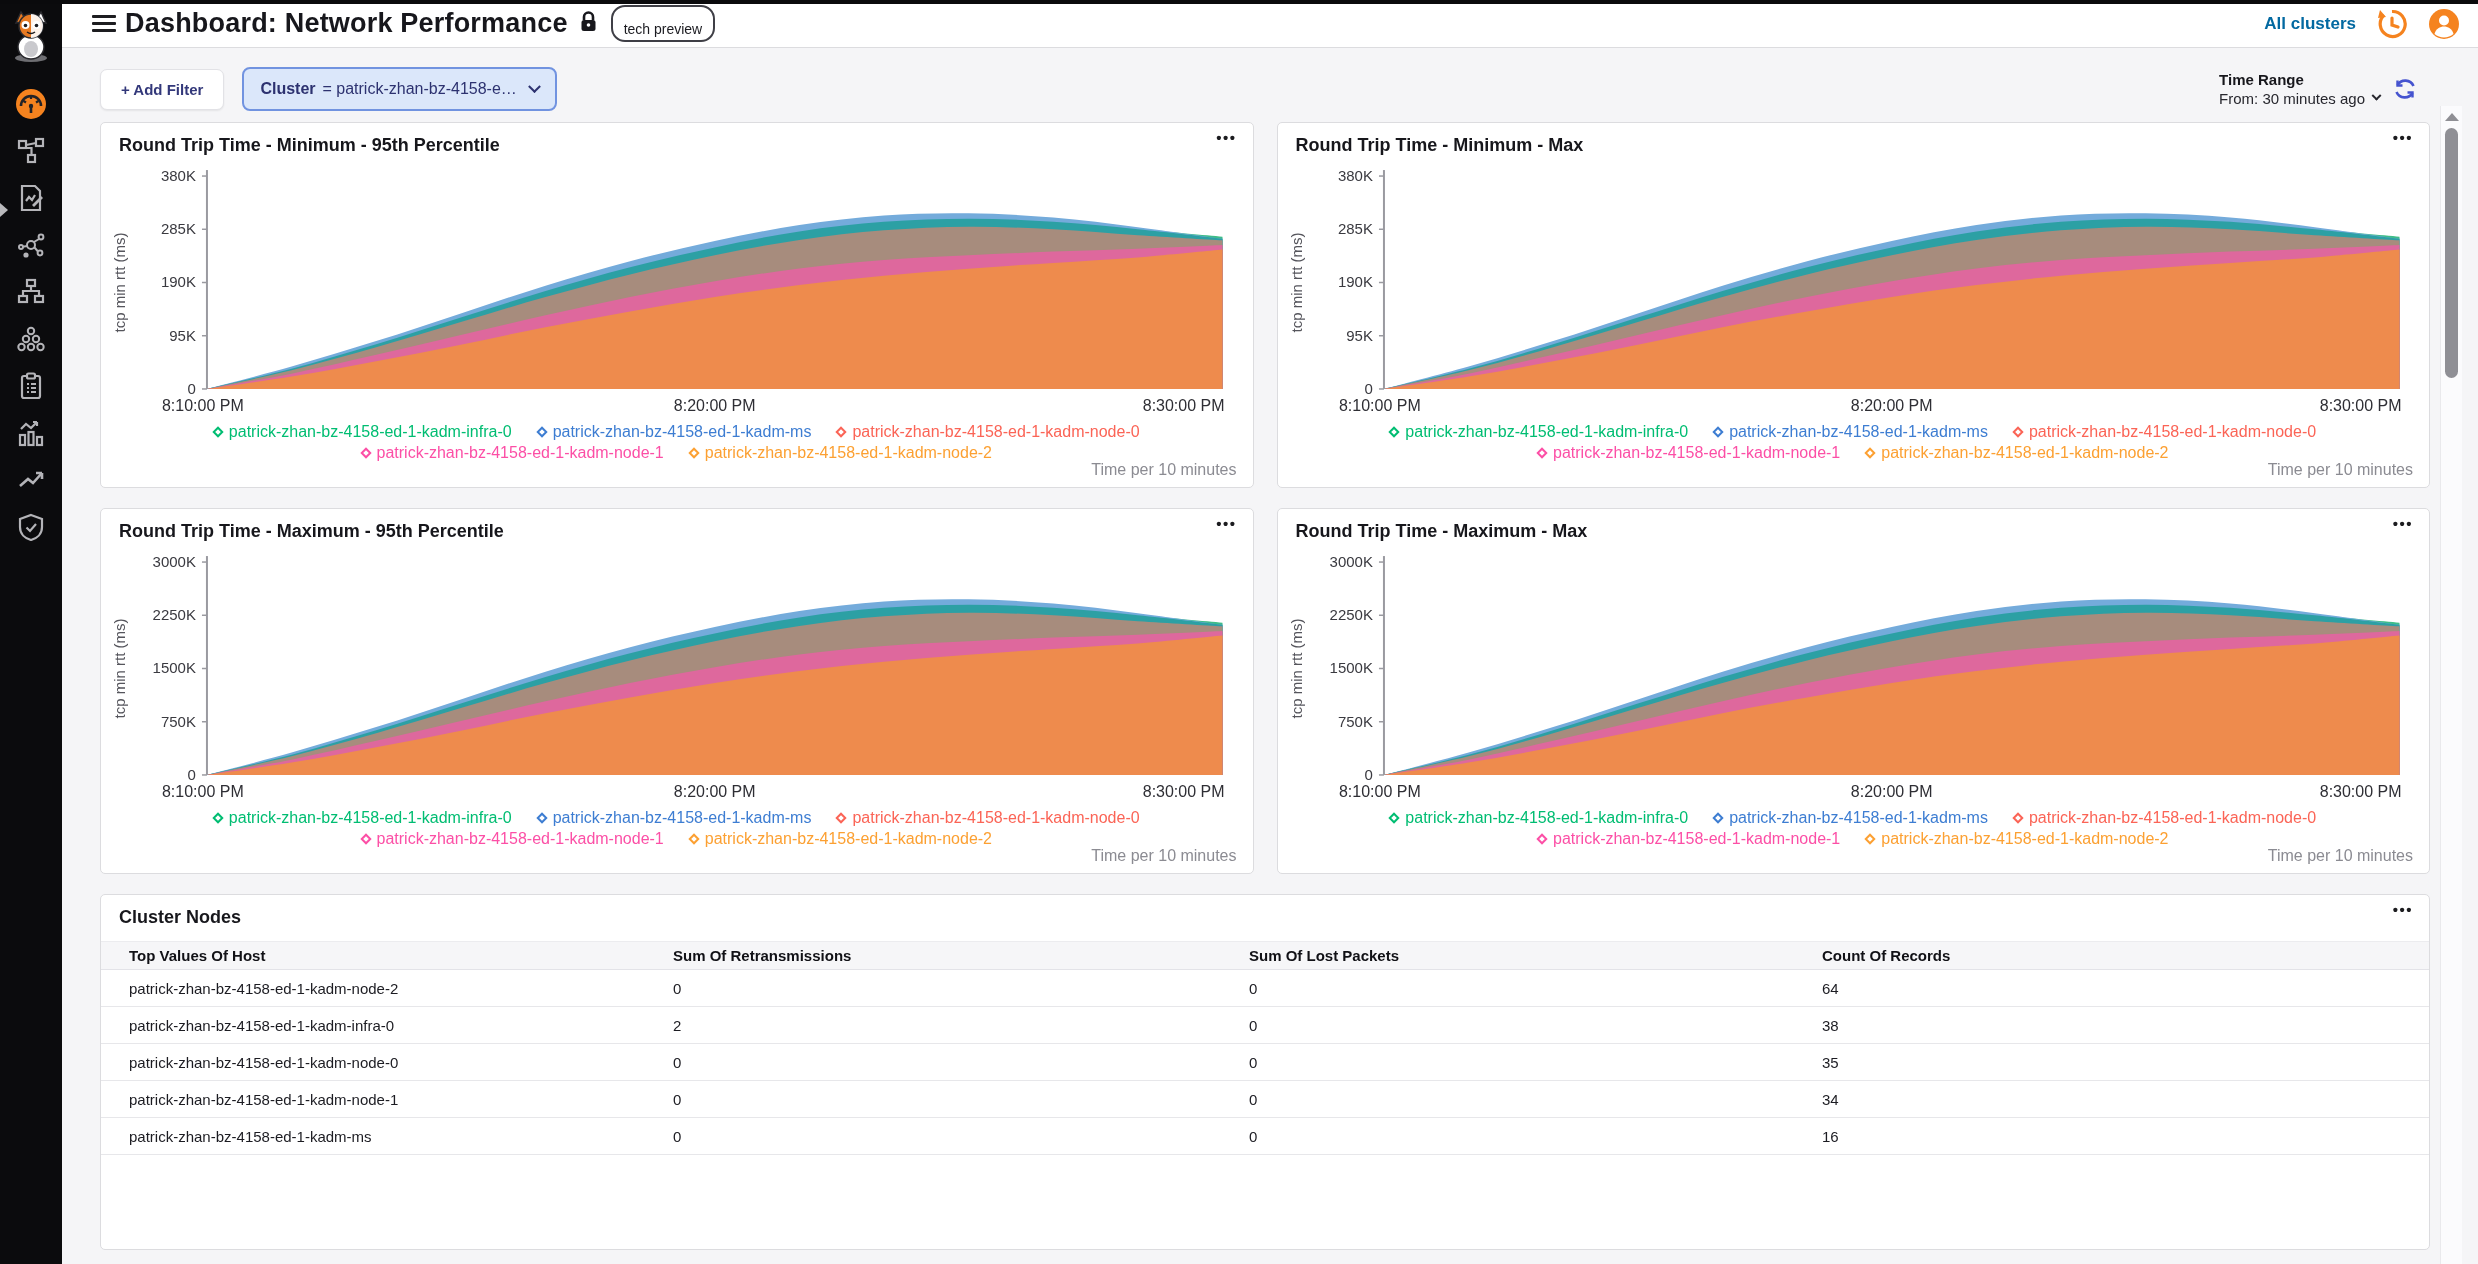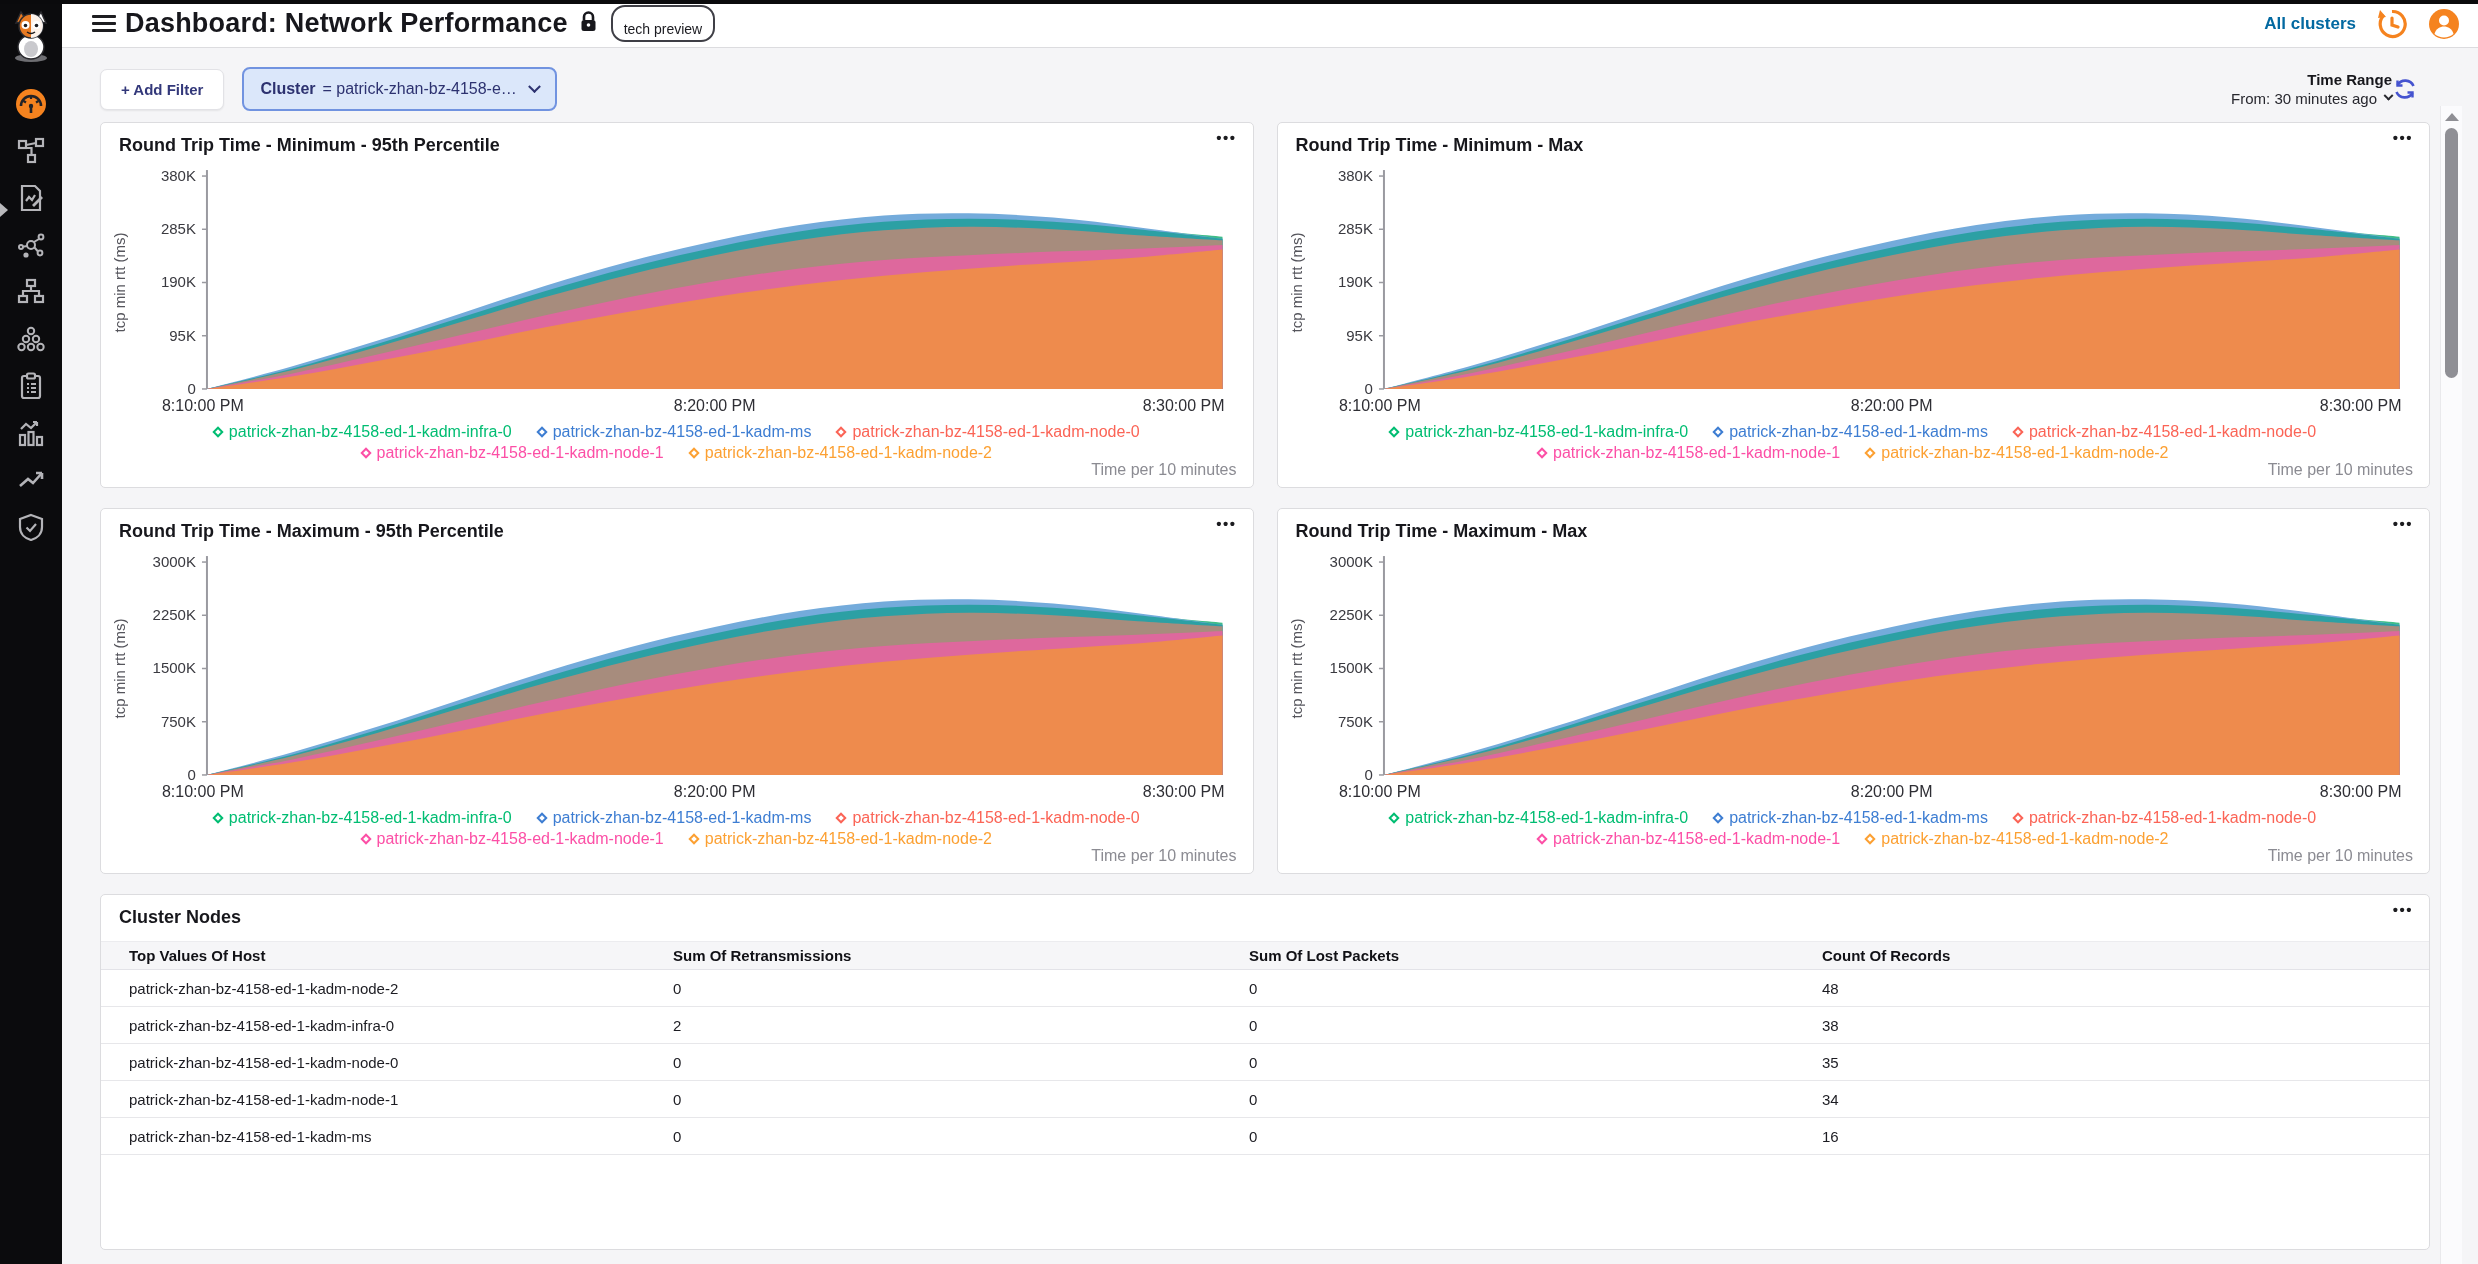--- a/index.html
+++ b/index.html
@@ -34,21 +34,21 @@
 
   .filter-row { position:absolute; left:38px; top:18px; right:44px; height:46px; display:flex; align-items:center; }
   .add-filter { background:#ffffff; border:1px solid #e2e2e6; border-radius:7px; box-shadow:0 1px 2px rgba(0,0,0,0.07);
     padding:11px 20px; font-size:15px; font-weight:bold; color:#33387a; cursor:pointer; white-space:nowrap; }
   .chip { margin-left:18px; background:#dbe7fa; border:2px solid #7193e0; border-radius:8px; height:44px;
     display:flex; align-items:center; padding:0 16px; cursor:pointer; gap:7px; }
   .chip .f { font-size:16px; font-weight:bold; color:#2d3270; }
   .chip .v { font-size:16px; color:#2d3270; white-space:nowrap; }
   .chev { display:inline-block; width:9px; height:9px; border-right:2px solid #2d3270; border-bottom:2px solid #2d3270;
     transform:rotate(45deg) translate(-2px,-2px); margin-left:6px; }
-  .time-range { margin-left:auto; text-align:right; display:flex; align-items:center; gap:0; }
+  .time-range { margin-left:auto; text-align:left; display:flex; align-items:center; gap:12px; }
   .tr-label { font-size:15px; font-weight:bold; color:#17171c; }
   .tr-from { font-size:15px; color:#27272e; margin-top:2px; cursor:pointer; display:flex; align-items:center; gap:6px; }
   .tr-from .chev { border-color:#27272e; width:7px; height:7px; margin-left:2px; }
 
   
   .grid { position:absolute; left:38px; top:74px; width:2330px;
     display:grid; grid-template-columns:1fr 1fr; grid-template-rows:366px 366px 356px; gap:20px 23px; }
   .panel { background:#ffffff; border:1px solid #dcdcdf; border-radius:5px; position:relative; }
   .panel-title { position:absolute; left:18px; top:12px; font-size:18px; font-weight:bold; color:#17171c; }
   .panel-menu { position:absolute; right:16px; top:6px; background:none; border:none; cursor:pointer;
@@ -486,21 +486,21 @@
             <div class="c1">Top Values Of Host</div>
             <div>Sum Of Retransmissions</div>
             <div>Sum Of Lost Packets</div>
             <div>Count Of Records</div>
           </div>
         <div id="tbl-body">
             <div class="tbl-row">
               <div class="c1">patrick-zhan-bz-4158-ed-1-kadm-node-2</div>
               <div>0</div>
               <div>0</div>
-              <div>48</div>
+              <div>64</div>
             </div>
             <div class="tbl-row">
               <div class="c1">patrick-zhan-bz-4158-ed-1-kadm-infra-0</div>
               <div>2</div>
               <div>0</div>
               <div>38</div>
             </div>
             <div class="tbl-row">
               <div class="c1">patrick-zhan-bz-4158-ed-1-kadm-node-0</div>
               <div>0</div>

